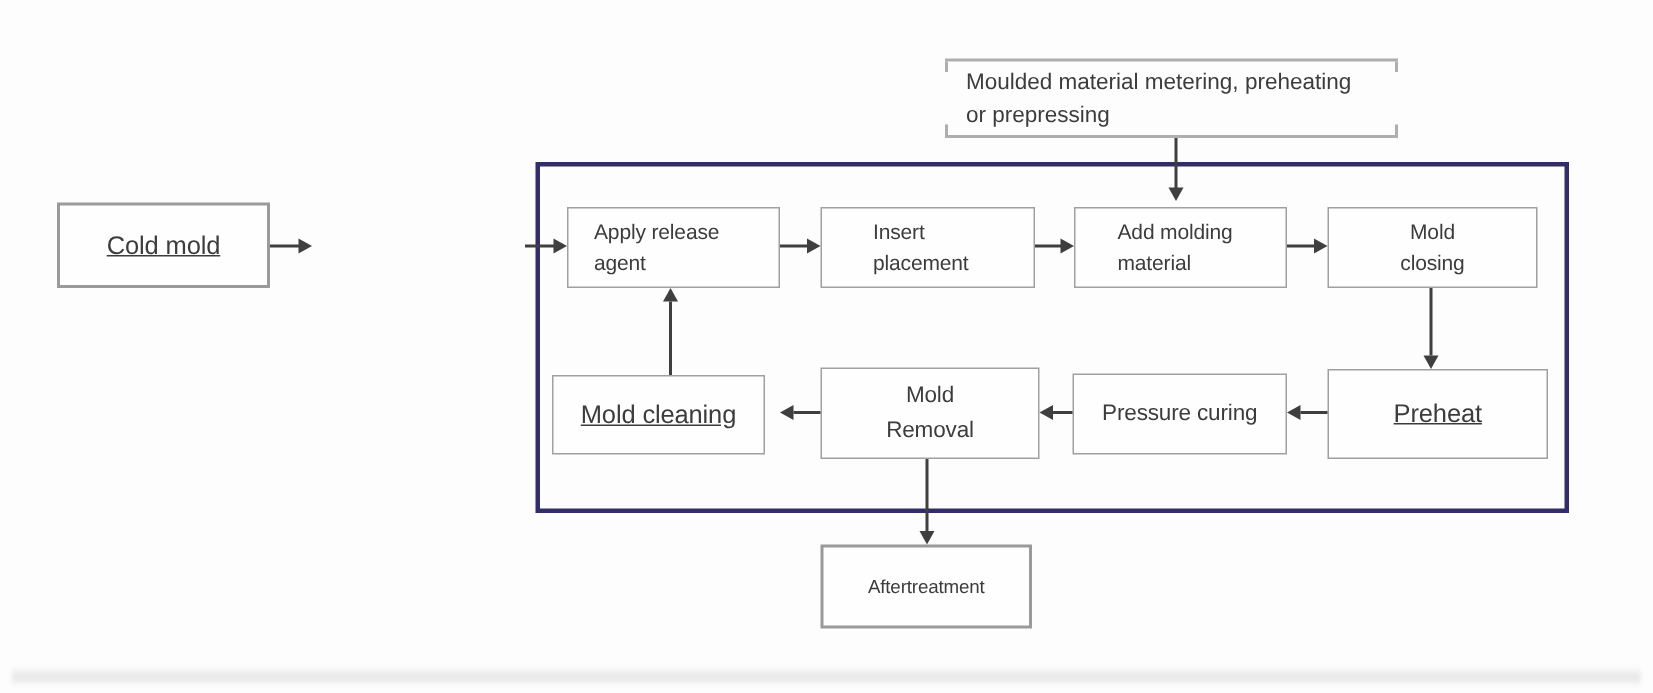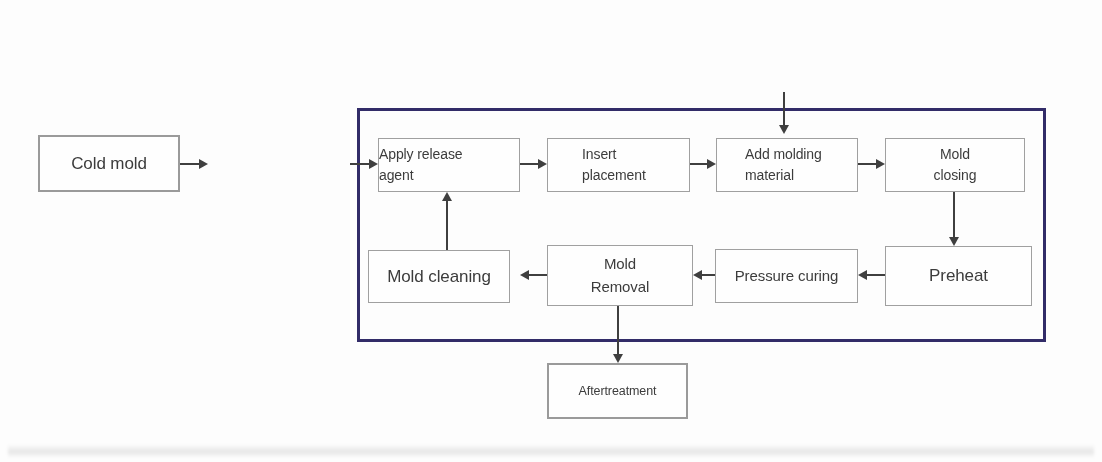--- a/index.html
+++ b/index.html
@@ -26,21 +26,21 @@
     display:flex;align-items:center;justify-content:center;
     box-sizing:border-box;
     letter-spacing:-0.1px;
   }
   .node.standalone{border-width:2px;border-color:#9a9a9a;}
   .node .label{white-space:pre-line;line-height:1.5;}
   .node.align-left{justify-content:flex-start;}
   .node.align-left .label{text-align:left;}
   .node.block-left .label{display:inline-block;text-align:center;}
   .node.center .label{text-align:center;}
-  .lg{font-size:17px;}
+  .lg{font-size:17px;text-decoration:underline;}
   .md{font-size:15px;}
   .sm{font-size:14px;}
   .xs{font-size:12.5px;}
   
   .process-frame{
     position:absolute;
     left:357px;top:108px;width:689px;height:234px;
     border:3px solid var(--process-border);
     box-sizing:border-box;
     background:transparent;
@@ -79,29 +79,33 @@
     filter:blur(1.5px);
   }
 </style>
 </head>
 <body>
 
 <div class="stage">
 
   <div class="process-frame"></div>
 
+  <div class="bracket-box">
+    <span class="label">Moulded material metering, preheating
+or prepressing</span>
+  </div>
 
   <div class="node standalone center lg" style="left:38px;top:135px;width:142px;height:57px">
     <span class="label">Cold mold</span>
   </div>
   <div class="node standalone center xs" style="left:547px;top:363px;width:141px;height:56px">
     <span class="label">Aftertreatment</span>
   </div>
 
-  <div class="node align-left sm" style="left:378px;top:138px;width:142px;height:54px;">
+  <div class="node align-left sm" style="left:378px;top:138px;width:142px;height:54px;padding-left:17px">
     <span class="label">Apply release
 agent</span>
   </div>
   <div class="node align-left sm" style="left:547px;top:138px;width:143px;height:54px;padding-left:34px">
     <span class="label">Insert
 placement</span>
   </div>
   <div class="node align-left sm" style="left:716px;top:138px;width:142px;height:54px;padding-left:28px">
     <span class="label">Add molding
 material</span>

